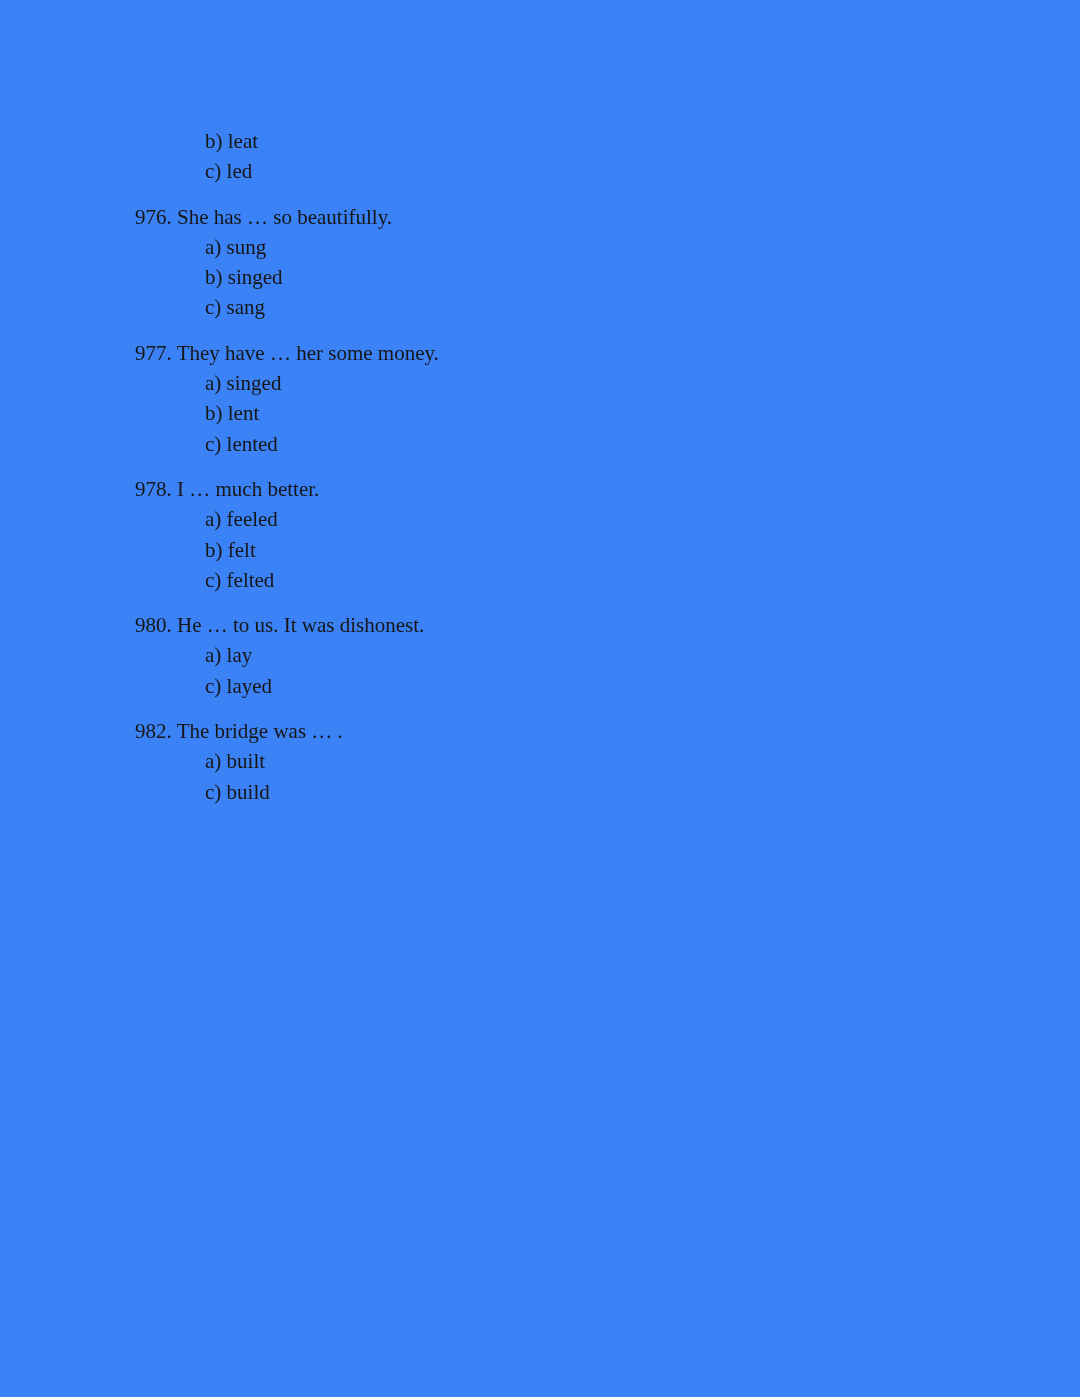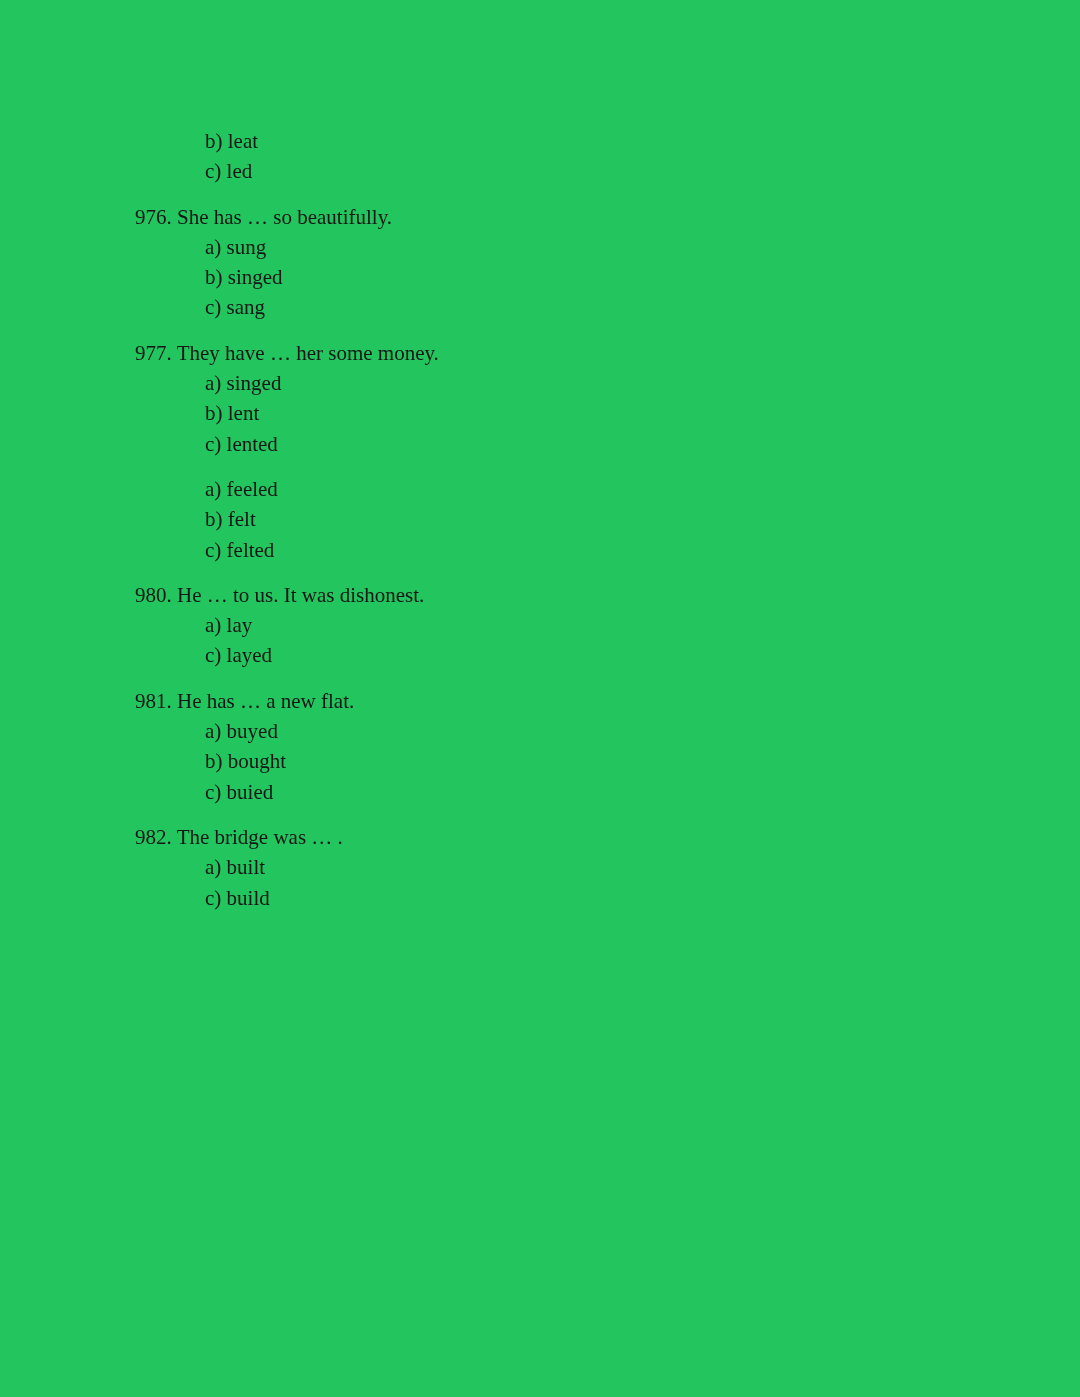--- a/index.html
+++ b/index.html
@@ -4,21 +4,21 @@
 <style>
   html, body {
     margin: 0;
     padding: 0;
     background: #ffffff;
   }
   .page {
     position: relative;
     width: 1080px;
     height: 1397px;
-    background: #22c55e;
+    background: #3b82f6;
     box-sizing: border-box;
     padding: 126px 40px 0 135px;
     overflow: hidden;
     font-family: "Liberation Serif", "DejaVu Serif", serif;
     font-size: 21px;
     line-height: 30.3px;
     color: #161616;
   }
   .lead-block {
     margin-bottom: 15px;
@@ -53,38 +53,33 @@
   </div>
 
   <div class="q-block">
     <div class="q-line"><span>977.</span> <span>They have … her some money.</span></div>
     <div class="option">a) singed</div>
     <div class="option">b) lent</div>
     <div class="option">c) lented</div>
   </div>
 
   <div class="q-block">
+    <div class="q-line"><span>978.</span> <span>I … much better.</span></div>
     <div class="option">a) feeled</div>
     <div class="option">b) felt</div>
     <div class="option">c) felted</div>
   </div>
 
 
   <div class="q-block">
     <div class="q-line"><span>980.</span> <span>He … to us. It was dishonest.</span></div>
     <div class="option">a) lay</div>
     <div class="option">c) layed</div>
   </div>
 
-  <div class="q-block">
-    <div class="q-line"><span>981.</span> <span>He has … a new flat.</span></div>
-    <div class="option">a) buyed</div>
-    <div class="option">b) bought</div>
-    <div class="option">c) buied</div>
-  </div>
 
   <div class="q-block">
     <div class="q-line"><span>982.</span> <span>The bridge was … .</span></div>
     <div class="option">a) built</div>
     <div class="option">c) build</div>
   </div>
 
 
 </div>
 

